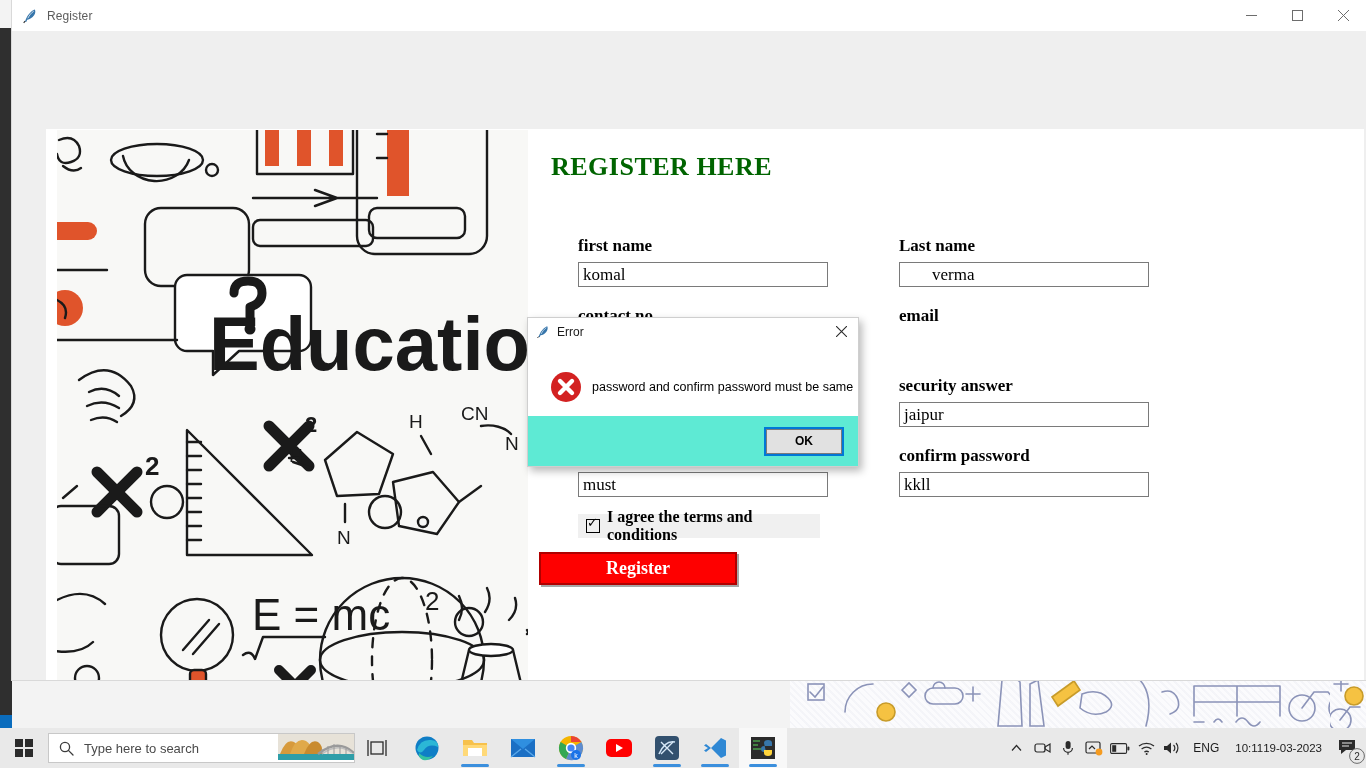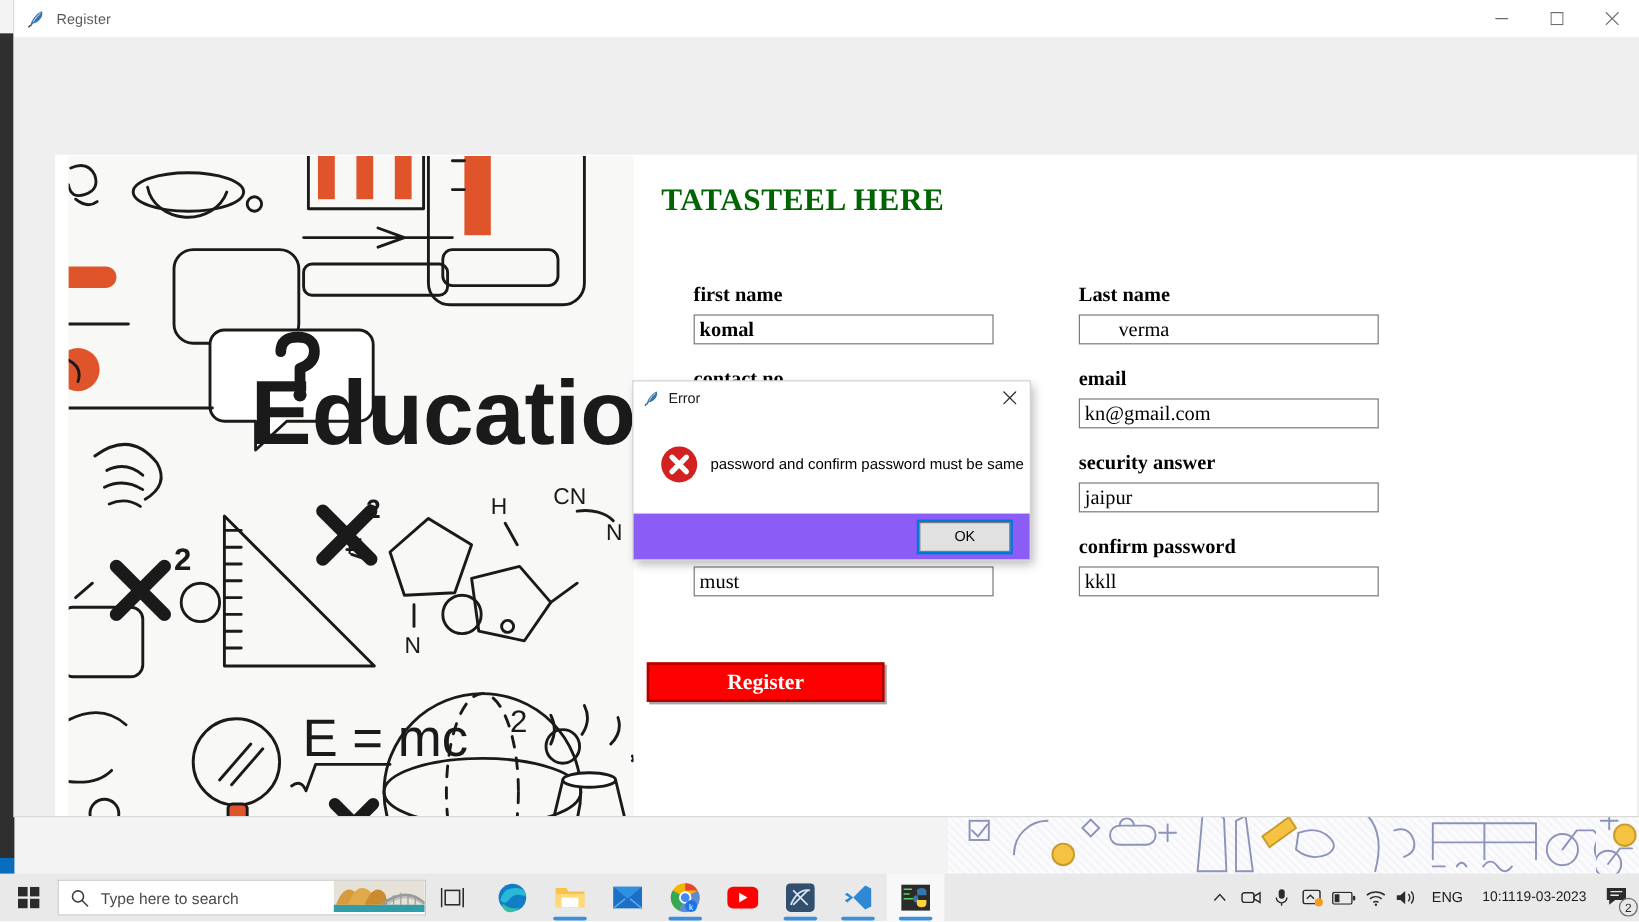--- a/index.html
+++ b/index.html
@@ -98,21 +98,21 @@
     position:absolute;
     box-sizing:border-box;
     border:1px solid #7a7a7a;
     background:#ffffff;
     font-family:"Liberation Serif", serif;
     font-size:17px; color:#000;
     padding:1px 4px;
     height:25px; line-height:22px;
     white-space:nowrap; overflow:hidden;
   }
-  .field-input.bold { font-weight:bold; }
+  .field-input.bold { font-weight:normal; }
 
   .chk-row {
     position:absolute; left:578px; top:514px; width:242px; height:24px;
     background:#f0f0f0;
     display:flex; align-items:center; gap:7px;
     padding-left:8px; box-sizing:border-box;
   }
   .chk-box {
     width:12px; height:12px; border:1px solid #000; background:#f0f0f0;
     position:relative; flex:none;
@@ -159,23 +159,23 @@
     position:absolute; left:0; top:27px; width:100%; height:83px;
     background:#ffffff;
     display:flex; align-items:center;
   }
   .dlg-msg {
     font-family:"Liberation Sans", sans-serif; font-size:12.5px; color:#000;
     margin-left:10px;
   }
   .err-icon { width:32px; height:32px; margin-left:22px; flex:none; }
   .dlg-footer {
-    position:absolute; left:0; bottom:0; width:100%; height:38px;
-    background:#8b5cf6;
-    display:flex; align-items:center; justify-content:flex-end;
+    position:absolute; left:0; bottom:0; width:100%; height:50px;
+    background:#5eead4;
+    display:flex; align-items:center; justify-content:flex-end;font-weight:bold;
   }
   .ok-btn {
     width:74px; height:23px; margin-right:16px;
     background:#e1e1e1;
     border:1px solid #7a7a7a;
     outline:2px solid #0078d7;
     display:flex; align-items:center; justify-content:center;
     font-family:"Liberation Sans", sans-serif; font-size:12px; color:#000;
     cursor:pointer;
   }
@@ -419,42 +419,45 @@
         <path d="M470 500 q16 30 4 70"></path>
         <path d="M424 296 a26 16 0 0 1 30 8"></path>
         <rect x="-6" y="376" width="68" height="58" rx="10"></rect>
         <path d="M6 368 l14 -12"></path>
         <path d="M-8 666 h52 l18 30"></path>
         <path d="M-6 700 q40 -16 66 10"></path>
       </g>
     </svg>
   </div>
 
-  <div class="form-title">TATASTEEL HERE</div>
+  <div class="form-title">REGISTER HERE</div>
 
   <div class="field-label" style="left:578px; top:236px;">first name</div>
   <div class="field-input bold" style="left:578px; top:262px; width:250px;">komal</div>
 
   <div class="field-label" style="left:578px; top:306px;">contact no</div>
   <div class="field-input" style="left:578px; top:332px; width:250px;"></div>
 
   <div class="field-input" style="left:578px; top:472px; width:250px;">must</div>
 
   <div class="field-label" style="left:899px; top:236px;">Last name</div>
   <div class="field-input" style="left:899px; top:262px; width:250px;padding-left:32px;">verma</div>
 
   <div class="field-label" style="left:899px; top:306px;">email</div>
-  <div class="field-input" style="left:899px; top:332px; width:250px;">kn@gmail.com</div>
 
   <div class="field-label" style="left:899px; top:376px;">security answer</div>
   <div class="field-input" style="left:899px; top:402px; width:250px;">jaipur</div>
 
   <div class="field-label" style="left:899px; top:446px;">confirm password</div>
   <div class="field-input" style="left:899px; top:472px; width:250px;">kkll</div>
 
+  <div class="chk-row">
+    <span class="chk-box"></span>
+    <span class="chk-label">I agree the terms and conditions</span>
+  </div>
 
   <div class="register-btn">Register</div>
 
   <div class="dialog">
     <div class="dlg-title">
       <svg class="tk-icon" viewBox="0 0 16 16">
         <path d="M12.8 1.4 C9.5 2.6 6 6.6 4.3 10.2 l-1.4 3.2 1.3 .6 1-2.3 c2.4-.2 5.2-1.9 6.9-4.4 C13.6 4.9 13.6 2.7 12.8 1.4 z" fill="#3776ab"></path>
         <path d="M11.8 3.1 C9.6 4.5 7.2 7.4 5.8 10.3" stroke="#fff" stroke-width=".7" fill="none"></path>
         <path d="M3.1 13.2 l-1.4 1.6" stroke="#2b2b2b" stroke-width="1.1" fill="none"></path>
       </svg>

